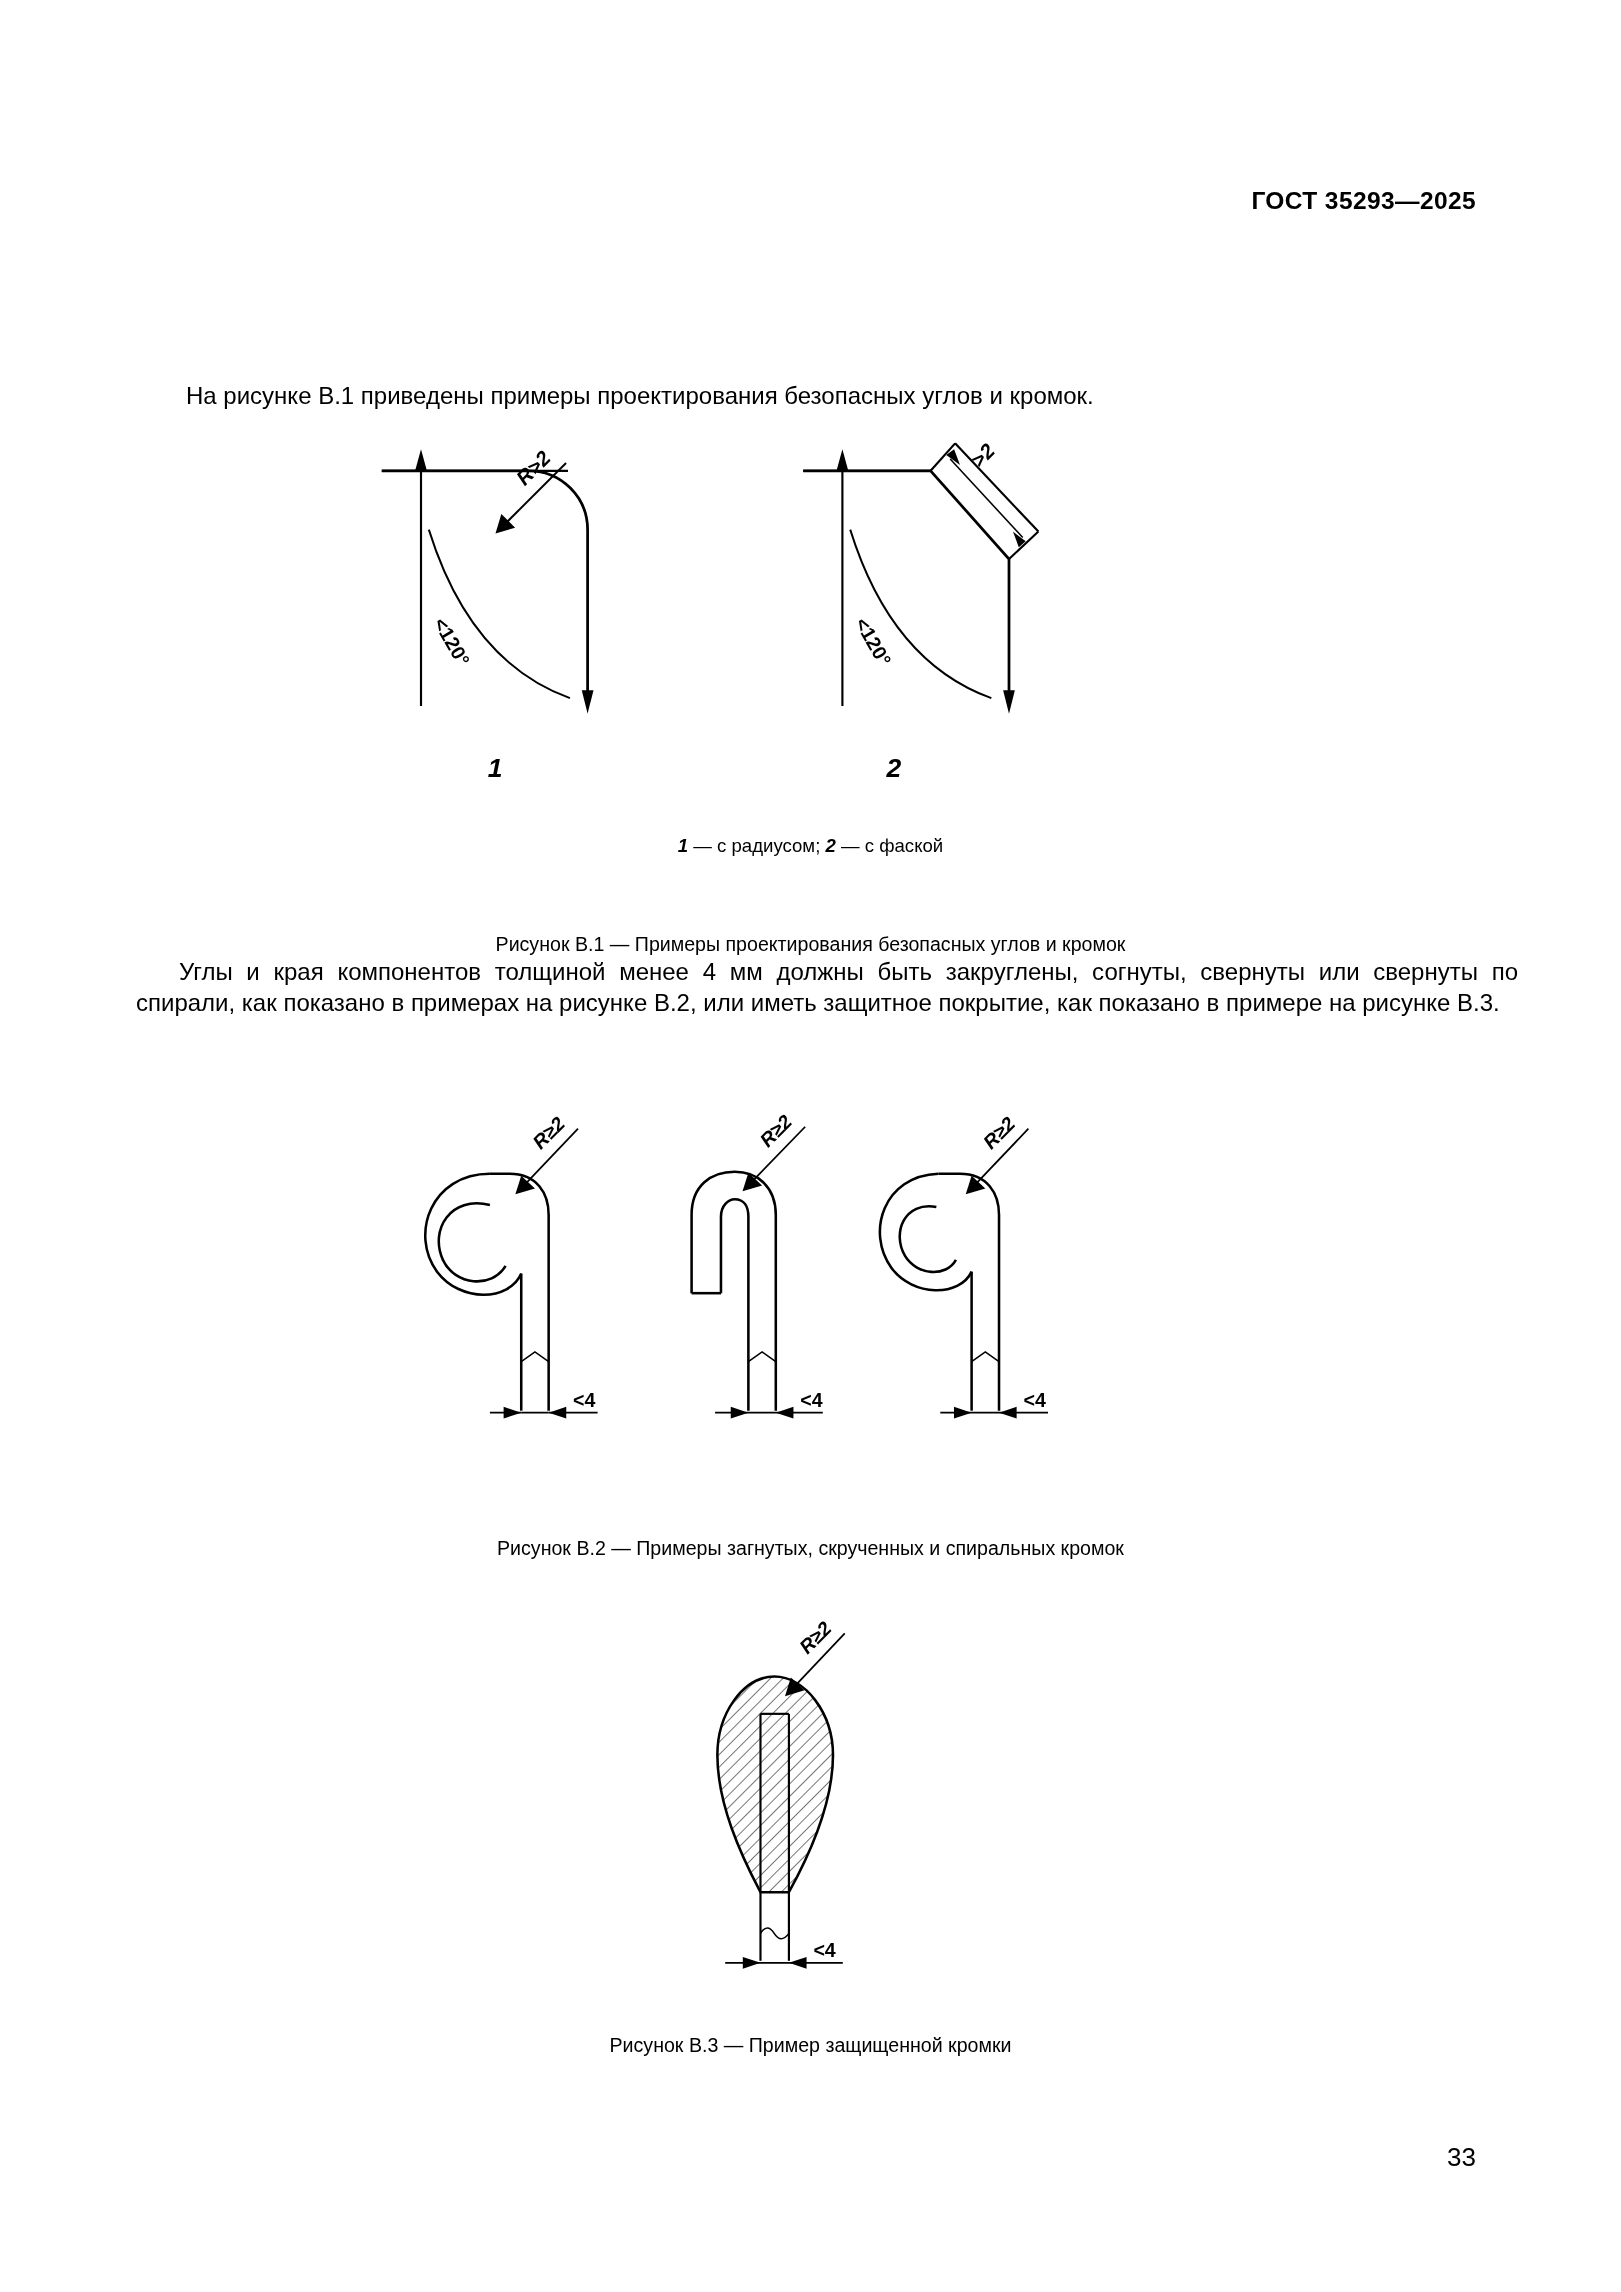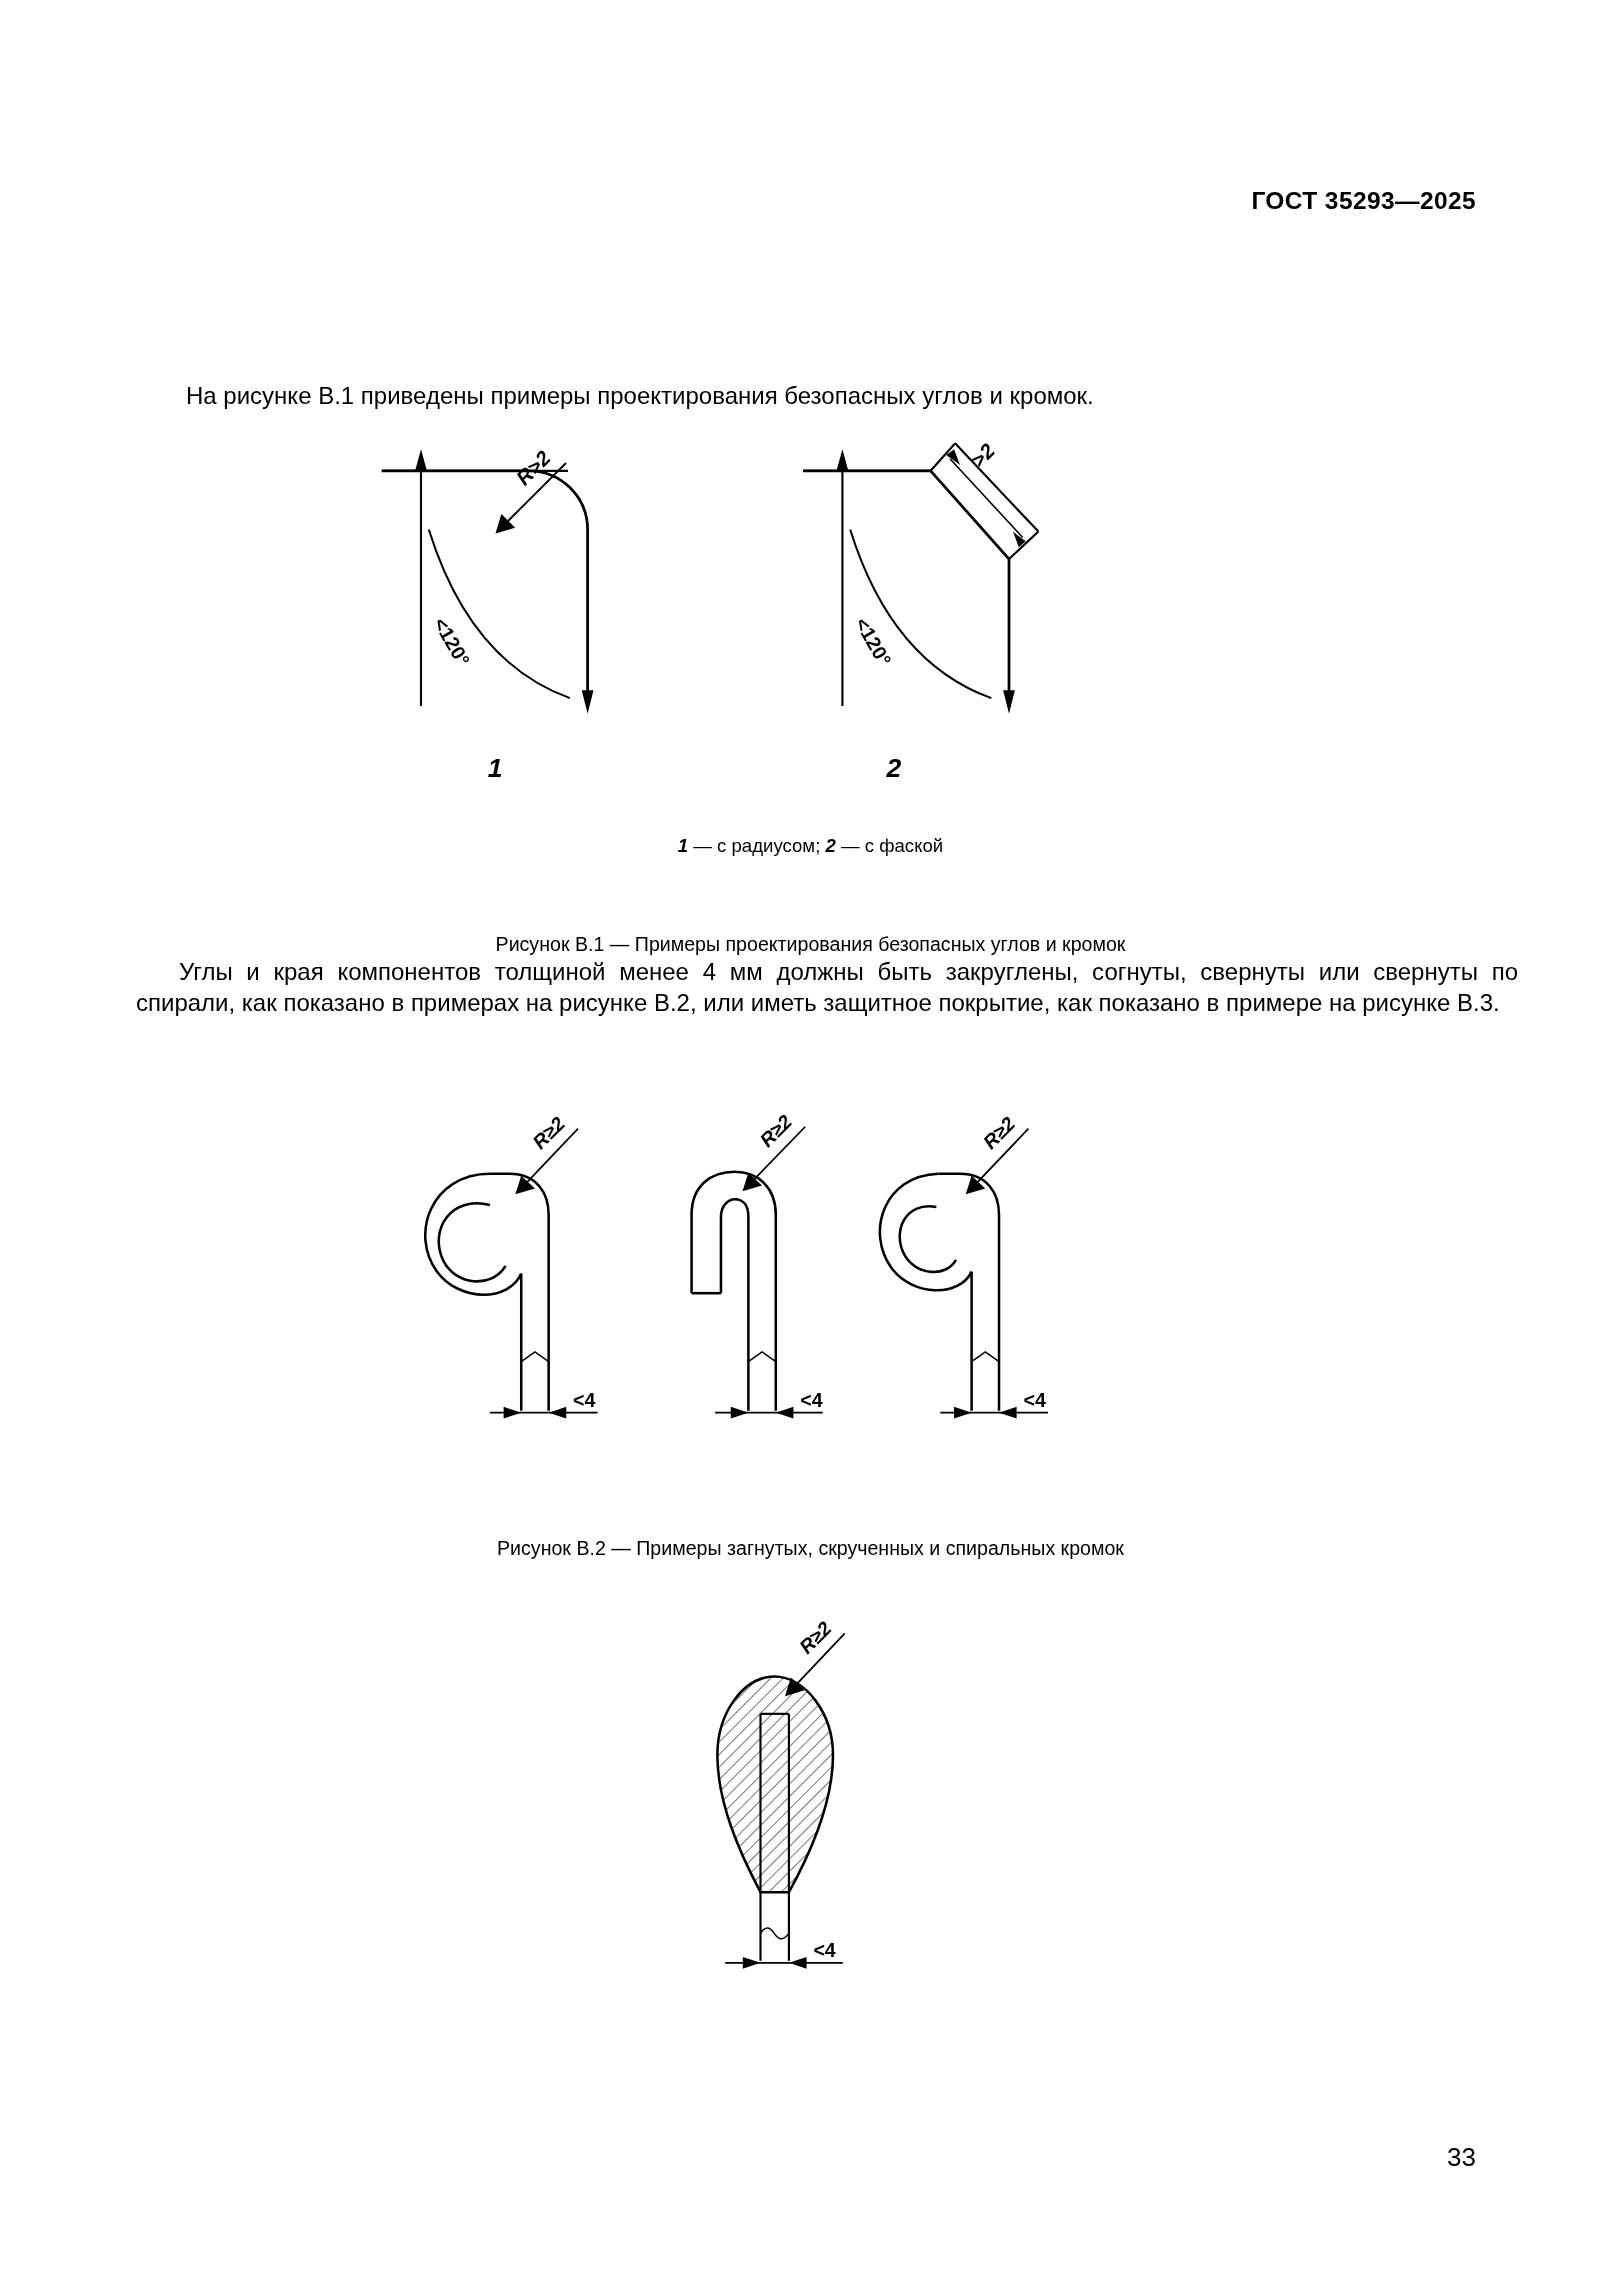--- a/index.html
+++ b/index.html
@@ -251,16 +251,17 @@
         <polygon points="205,372 223,366 223,378" fill="#000"></polygon>
         <text x="230" y="366" font-size="20" font-weight="bold">&lt;4</text>
 
         <line x1="205" y1="96" x2="262" y2="36" stroke="#000" stroke-width="1.8"></line>
         <polygon points="201,100 221,94 207,81" fill="#000"></polygon>
         <text x="224" y="58" font-size="20" font-weight="bold" font-style="italic" transform="rotate(-45 224 58)">R≥2</text>
       </g>
     </svg>
   </div>
 
+  <div class="caption" style="top: 2034px;">Рисунок В.3 — Пример защищенной кромки</div>
 
   <div class="page-number">33</div>
 </div>
 
 
 </body></html>

